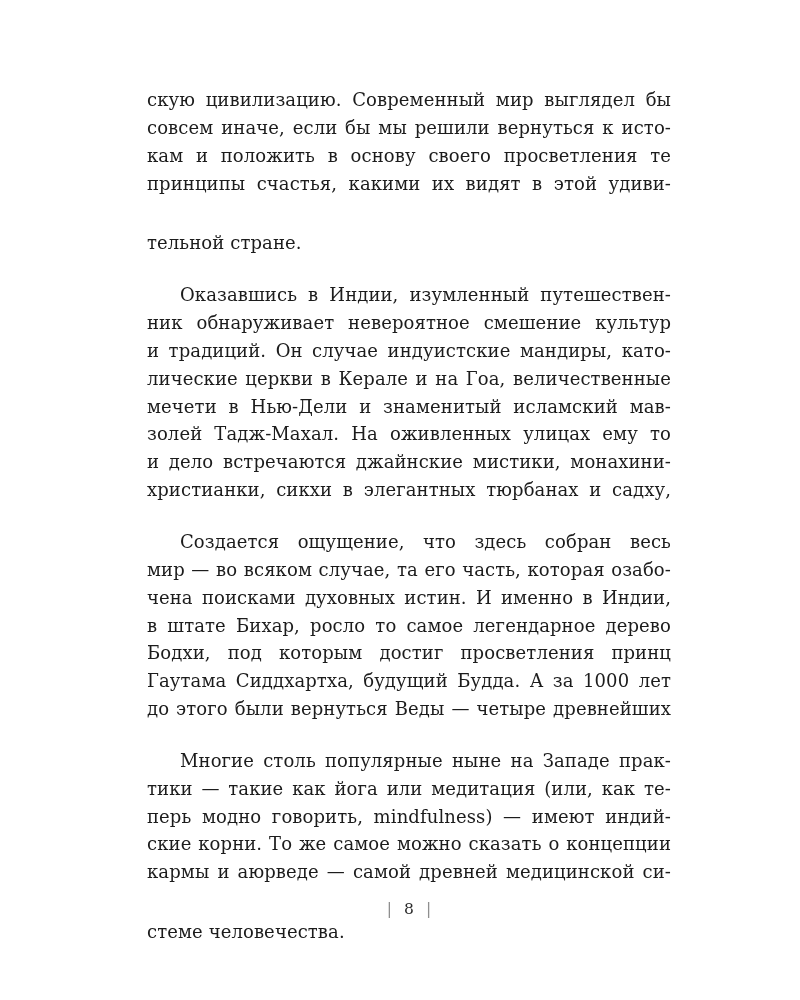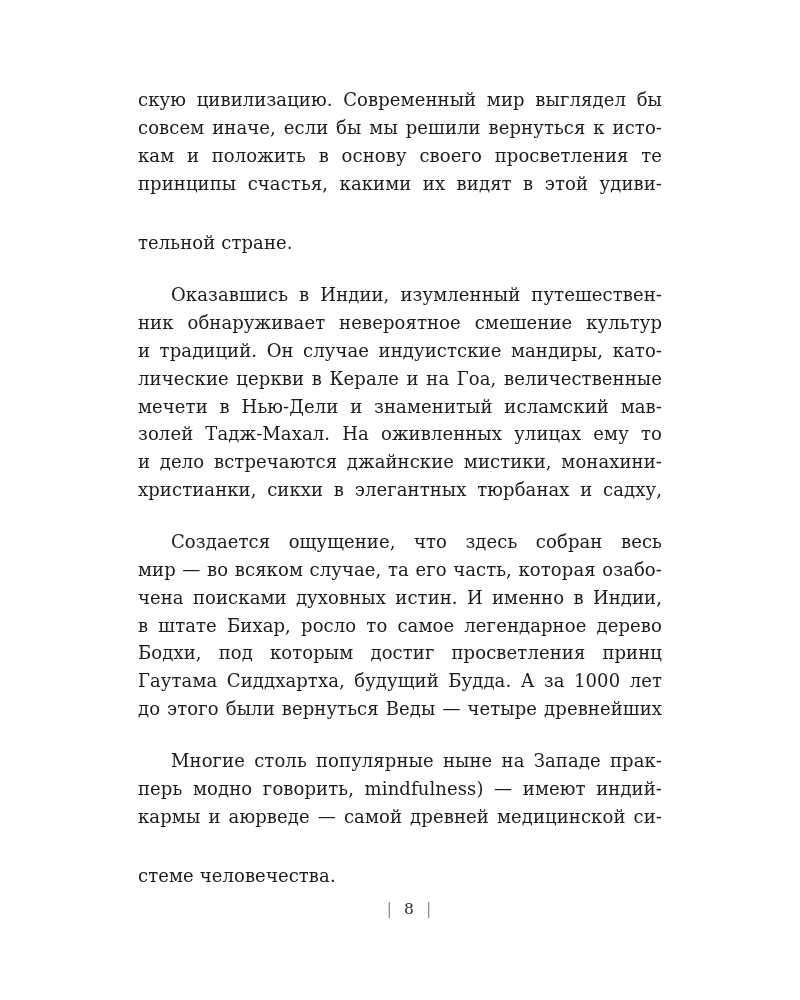--- a/index.html
+++ b/index.html
@@ -15,21 +15,21 @@
     position: relative;
     overflow: hidden;
   }
   .book-page {
     position: absolute;
     inset: 0;
     background: #ffffff;
   }
   .text-block {
     position: absolute;
-    left: 138px;
+    left: 147px;
     top: 86px;
     width: 524px;
   }
   .para {
     margin: 0;
     padding: 0;
   }
   .line {
     font-size: 18px;
     line-height: 27.85px;
@@ -95,21 +95,23 @@
         <div class="line first-indent">Создается ощущение, что здесь собран весь</div>
         <div class="line">мир — во всяком случае, та его часть, которая озабо-</div>
         <div class="line">чена поисками духовных истин. И именно в Индии,</div>
         <div class="line">в штате Бихар, росло то самое легендарное дерево</div>
         <div class="line">Бодхи, под которым достиг просветления принц</div>
         <div class="line">Гаутама Сиддхартха, будущий Будда. А за 1000 лет</div>
         <div class="line">до этого были вернуться Веды — четыре древнейших</div>
       </div>
       <div class="para">
         <div class="line first-indent">Многие столь популярные ныне на Западе прак-</div>
+        <div class="line">тики — такие как йога или медитация (или, как те-</div>
         <div class="line">перь модно говорить, mindfulness) — имеют индий-</div>
+        <div class="line">ские корни. То же самое можно сказать о концепции</div>
         <div class="line">кармы и аюрведе — самой древней медицинской си-</div>
         <div class="line last">стеме человечества.</div>
       </div>
     </div>
   <div class="footer">
     <span class="bar" style="color: rgb(143, 143, 143);">|</span>
     <span class="num" style="color: rgb(43, 43, 43);">8</span>
     <span class="bar" style="color: rgb(143, 143, 143);">|</span>
   </div>
 </div>

